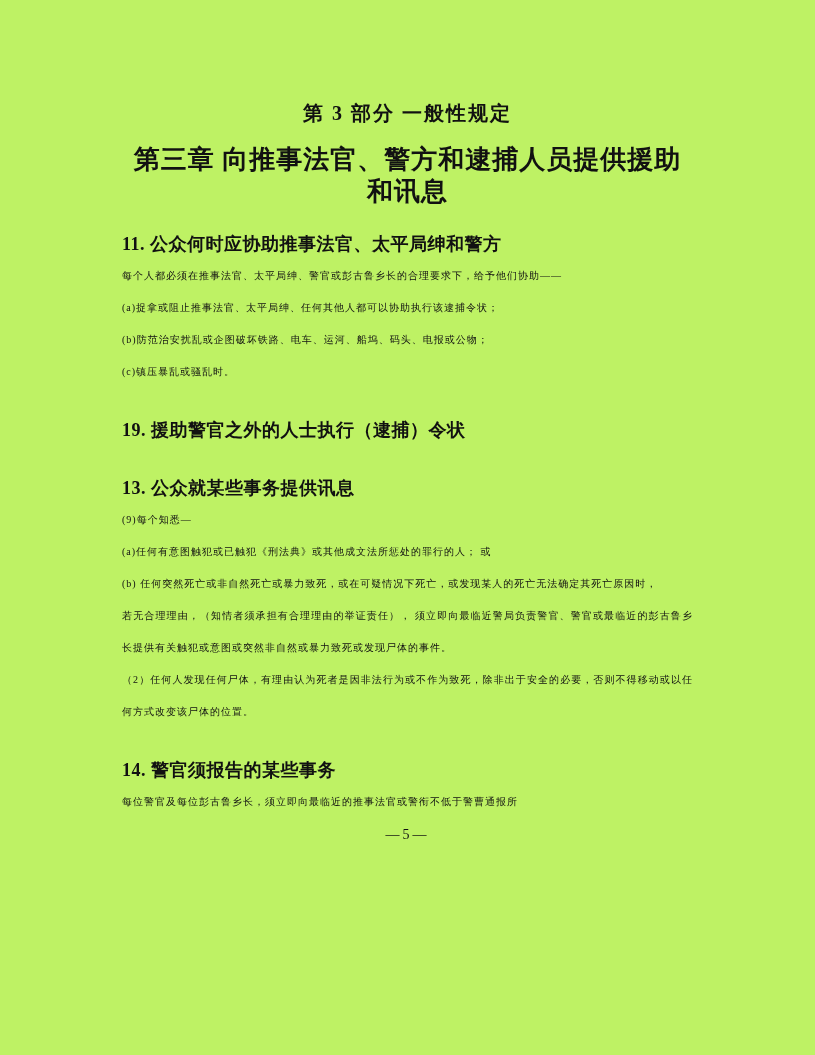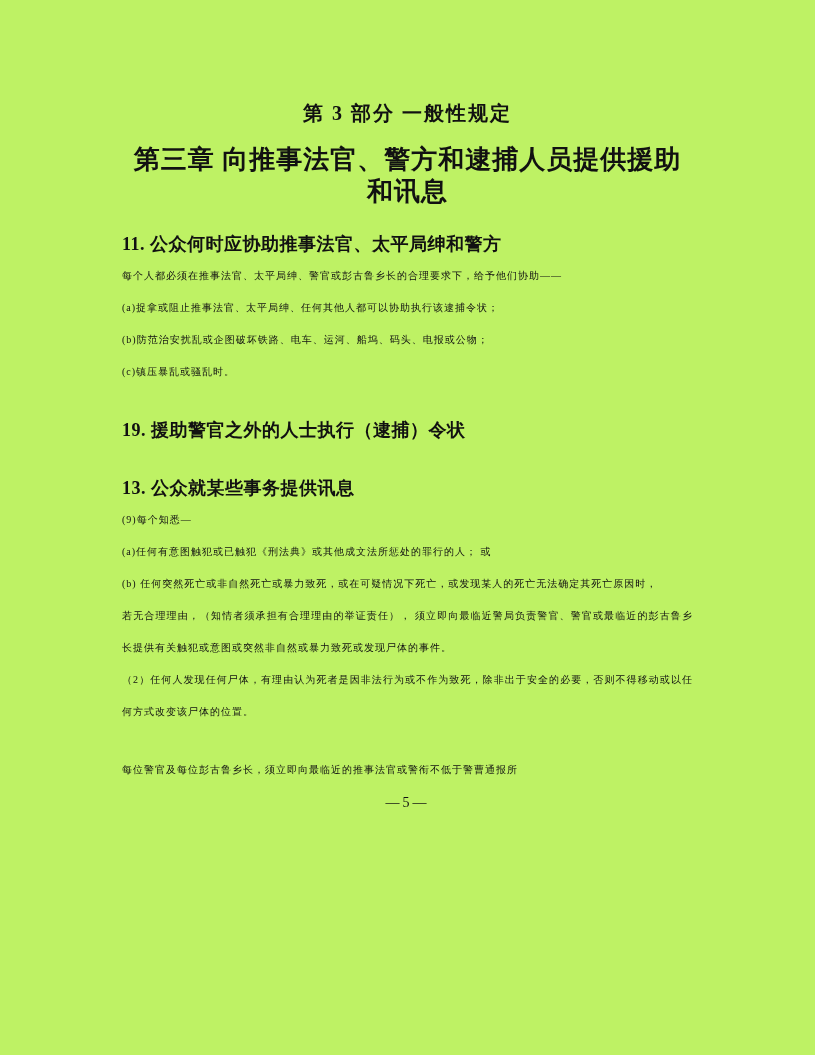--- a/index.html
+++ b/index.html
@@ -89,18 +89,19 @@
   <section class="doc-section">
     <h3 class="section-heading">13. 公众就某些事务提供讯息</h3>
     <p class="para">(9)每个知悉—</p>
     <p class="para">(a)任何有意图触犯或已触犯《刑法典》或其他成文法所惩处的罪行的人； 或</p>
     <p class="para">(b) 任何突然死亡或非自然死亡或暴力致死，或在可疑情况下死亡，或发现某人的死亡无法确定其死亡原因时，</p>
     <p class="para">若无合理理由，（知情者须承担有合理理由的举证责任）， 须立即向最临近警局负责警官、警官或最临近的彭古鲁乡长提供有关触犯或意图或突然非自然或暴力致死或发现尸体的事件。</p>
     <p class="para">（2）任何人发现任何尸体，有理由认为死者是因非法行为或不作为致死，除非出于安全的必要，否则不得移动或以任何方式改变该尸体的位置。</p>
   </section>
 
   <section class="doc-section">
+    <h3 class="section-heading">14. 警官须报告的某些事务</h3>
     <p class="para">每位警官及每位彭古鲁乡长，须立即向最临近的推事法官或警衔不低于警曹通报所</p>
   </section>
 
   <div class="page-number">—5—</div>
 
 </div>
 
 </body></html>

